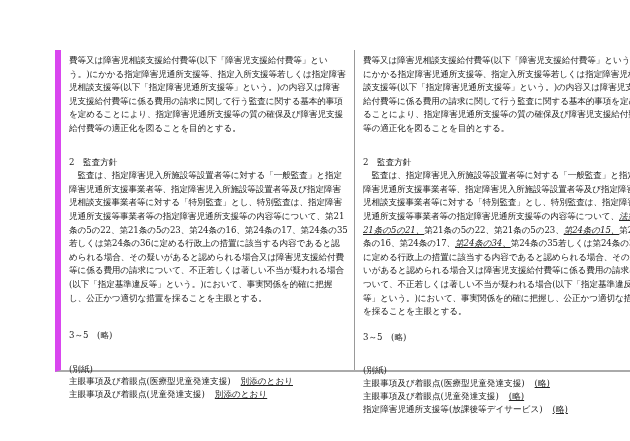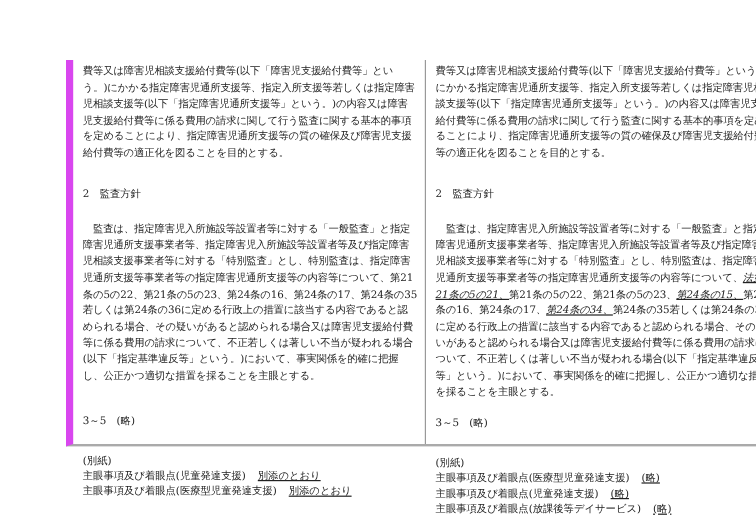--- a/index.html
+++ b/index.html
@@ -5,21 +5,21 @@
     html, body { margin: 0; padding: 0; background: #ffffff; }
     body { width: 630px; height: 441px; position: relative; overflow: hidden;
            font-family: "DejaVu Serif", "Liberation Serif", serif; color: #222; }
     .table { position: absolute; left: 55px; top: 50px; width: 596px; height: 322px;
              border-left: 6px solid #d946ef; border-right: 2px solid #aaa;
              border-bottom: 2px solid #aaa; display: flex; box-sizing: border-box; }
     .col { width: 50%; box-sizing: border-box; padding: 4px 6px 0 8px; position: relative; }
     .col.left { border-right: 1px solid #999; }
     .para { font-size: 8.6px; line-height: 13.6px; margin: 0; letter-spacing: -0.1px; }
     .heading { font-size: 8.6px; line-height: 13.6px; margin: 0; }
-    .indent { text-indent: 1em; margin-top: 16px; }
+    .indent { text-indent: 1em; }
     .gap1 { height: 20px; }
     .gap2 { height: 24px; }
     .gap3 { height: 20px; }
     .row { font-size: 8.6px; line-height: 12.8px; white-space: nowrap; }
     .u { text-decoration: underline; font-style: italic; }
     .ref { text-decoration: underline; margin-left: 10px; }
   </style>
 </head>
 <body>
 
@@ -27,32 +27,32 @@
 
   <div class="col left">
     <p class="para">費等又は障害児相談支援給付費等(以下「障害児支援給付費等」という。)にかかる指定障害児通所支援等、指定入所支援等若しくは指定障害児相談支援等(以下「指定障害児通所支援等」という。)の内容又は障害児支援給付費等に係る費用の請求に関して行う監査に関する基本的事項を定めることにより、指定障害児通所支援等の質の確保及び障害児支援給付費等の適正化を図ることを目的とする。</p>
     <div class="gap1"></div>
     <p class="heading">2　監査方針</p>
     <p class="para indent">監査は、指定障害児入所施設等設置者等に対する「一般監査」と指定障害児通所支援事業者等、指定障害児入所施設等設置者等及び指定障害児相談支援事業者等に対する「特別監査」とし、特別監査は、指定障害児通所支援等事業者等の指定障害児通所支援等の内容等について、第21条の5の22、第21条の5の23、第24条の16、第24条の17、第24条の35若しくは第24条の36に定める行政上の措置に該当する内容であると認められる場合、その疑いがあると認められる場合又は障害児支援給付費等に係る費用の請求について、不正若しくは著しい不当が疑われる場合(以下「指定基準違反等」という。)において、事実関係を的確に把握し、公正かつ適切な措置を採ることを主眼とする。</p>
     <div class="gap2"></div>
     <p class="heading">3～5　(略)</p>
     <div class="gap3"></div>
     <div class="row">(別紙)</div>
+    <div class="row"><span>主眼事項及び着眼点(医療型児童発達支援)</span><span class="ref">別添のとおり</span></div>
     <div class="row"><span>主眼事項及び着眼点(児童発達支援)</span><span class="ref">別添のとおり</span></div>
-    <div class="row"><span>主眼事項及び着眼点(医療型児童発達支援)</span><span class="ref">別添のとおり</span></div>
 
   </div>
 
   <div class="col right">
     <p class="para">費等又は障害児相談支援給付費等(以下「障害児支援給付費等」という。)にかかる指定障害児通所支援等、指定入所支援等若しくは指定障害児相談支援等(以下「指定障害児通所支援等」という。)の内容又は障害児支援給付費等に係る費用の請求に関して行う監査に関する基本的事項を定めることにより、指定障害児通所支援等の質の確保及び障害児支援給付費等の適正化を図ることを目的とする。</p>
     <div class="gap1"></div>
     <p class="heading">2　監査方針</p>
     <p class="para indent"><span>監査は、指定障害児入所施設等設置者等に対する「一般監査」と指定障害児通所支援事業者等、指定障害児入所施設等設置者等及び指定障害児相談支援事業者等に対する「特別監査」とし、特別監査は、指定障害児通所支援等事業者等の指定障害児通所支援等の内容等について、</span><span class="u">法第21条の5の21、</span><span>第21条の5の22、第21条の5の23、</span><span class="u">第24条の15、</span><span>第24条の16、第24条の17、</span><span class="u">第24条の34、</span><span>第24条の35若しくは第24条の36に定める行政上の措置に該当する内容であると認められる場合、その疑いがあると認められる場合又は障害児支援給付費等に係る費用の請求について、不正若しくは著しい不当が疑われる場合(以下「指定基準違反等」という。)において、事実関係を的確に把握し、公正かつ適切な措置を採ることを主眼とする。</span></p>
     <div class="gap3" style="height:12px"></div>
     <p class="heading">3～5　(略)</p>
     <div class="gap3"></div>
     <div class="row">(別紙)</div>
     <div class="row"><span>主眼事項及び着眼点(医療型児童発達支援)</span><span class="ref">(略)</span></div>
     <div class="row"><span>主眼事項及び着眼点(児童発達支援)</span><span class="ref">(略)</span></div>
-    <div class="row"><span>主眼事項及び着眼点(放課後等デイサービス)</span><span class="ref">(略)</span></div>
+    <div class="row"><span>指定障害児通所支援等(放課後等デイサービス)</span><span class="ref">(略)</span></div>
 
   </div>
 </div>
 
 </body></html>

